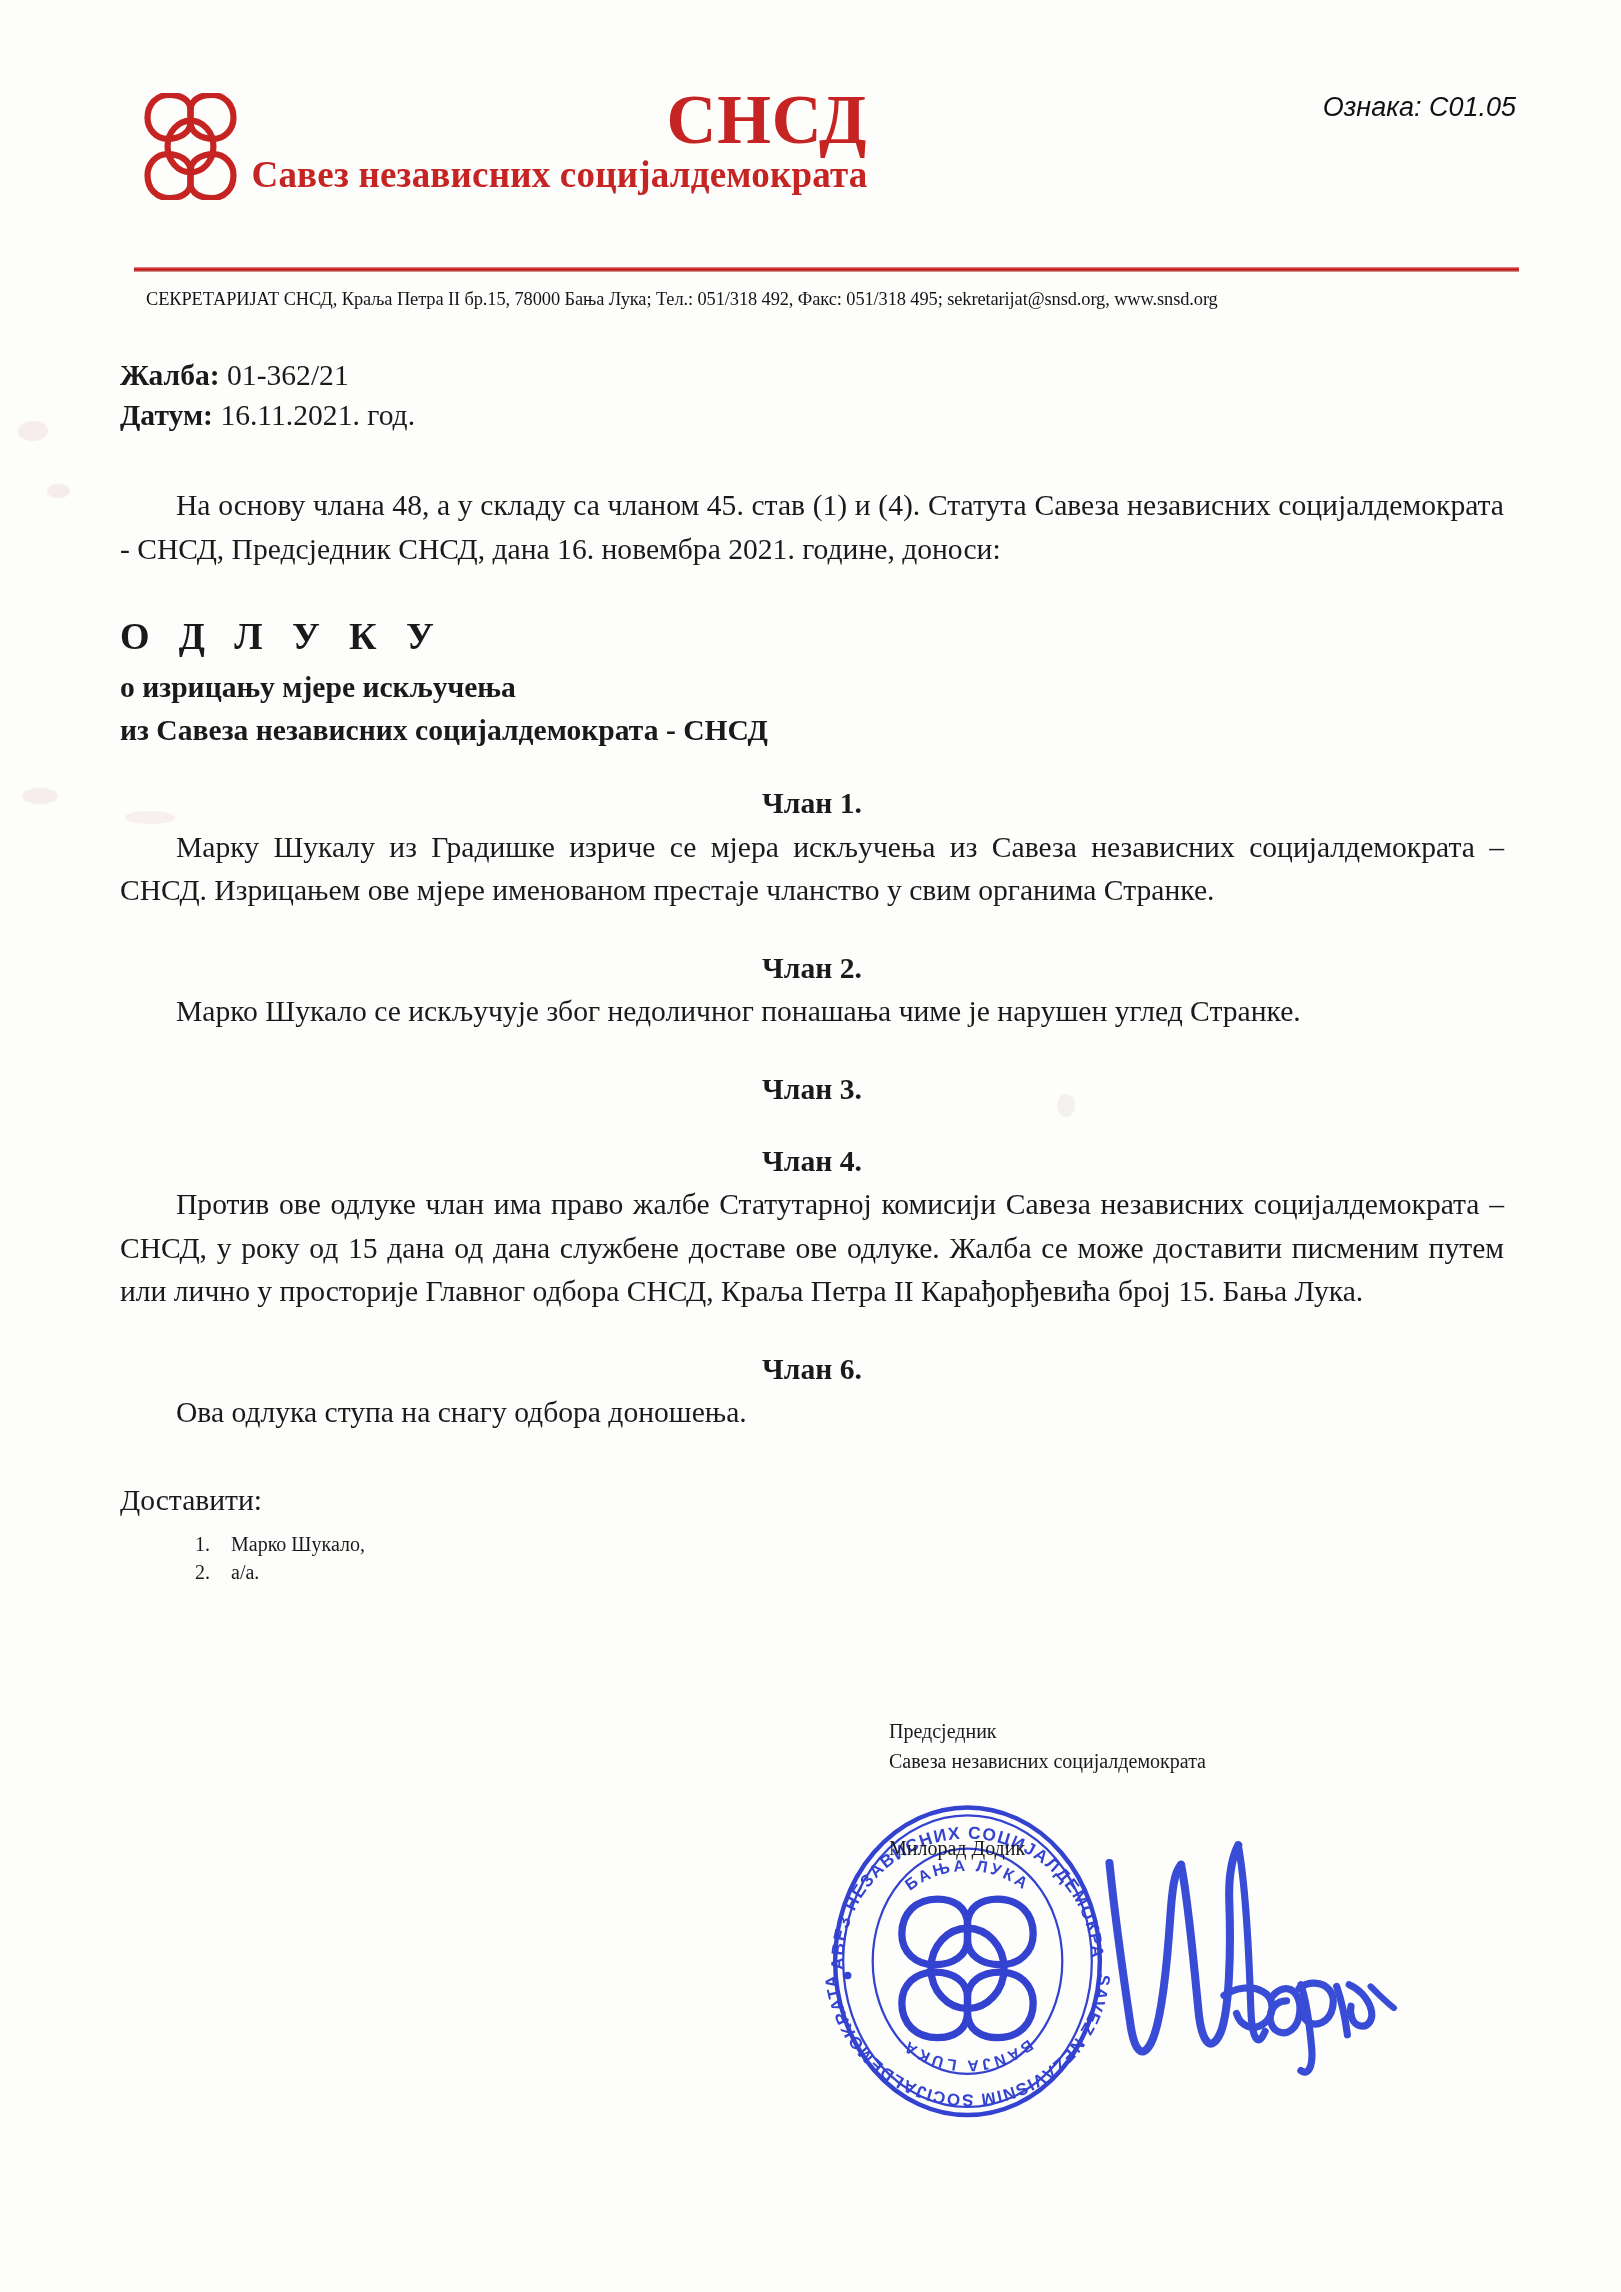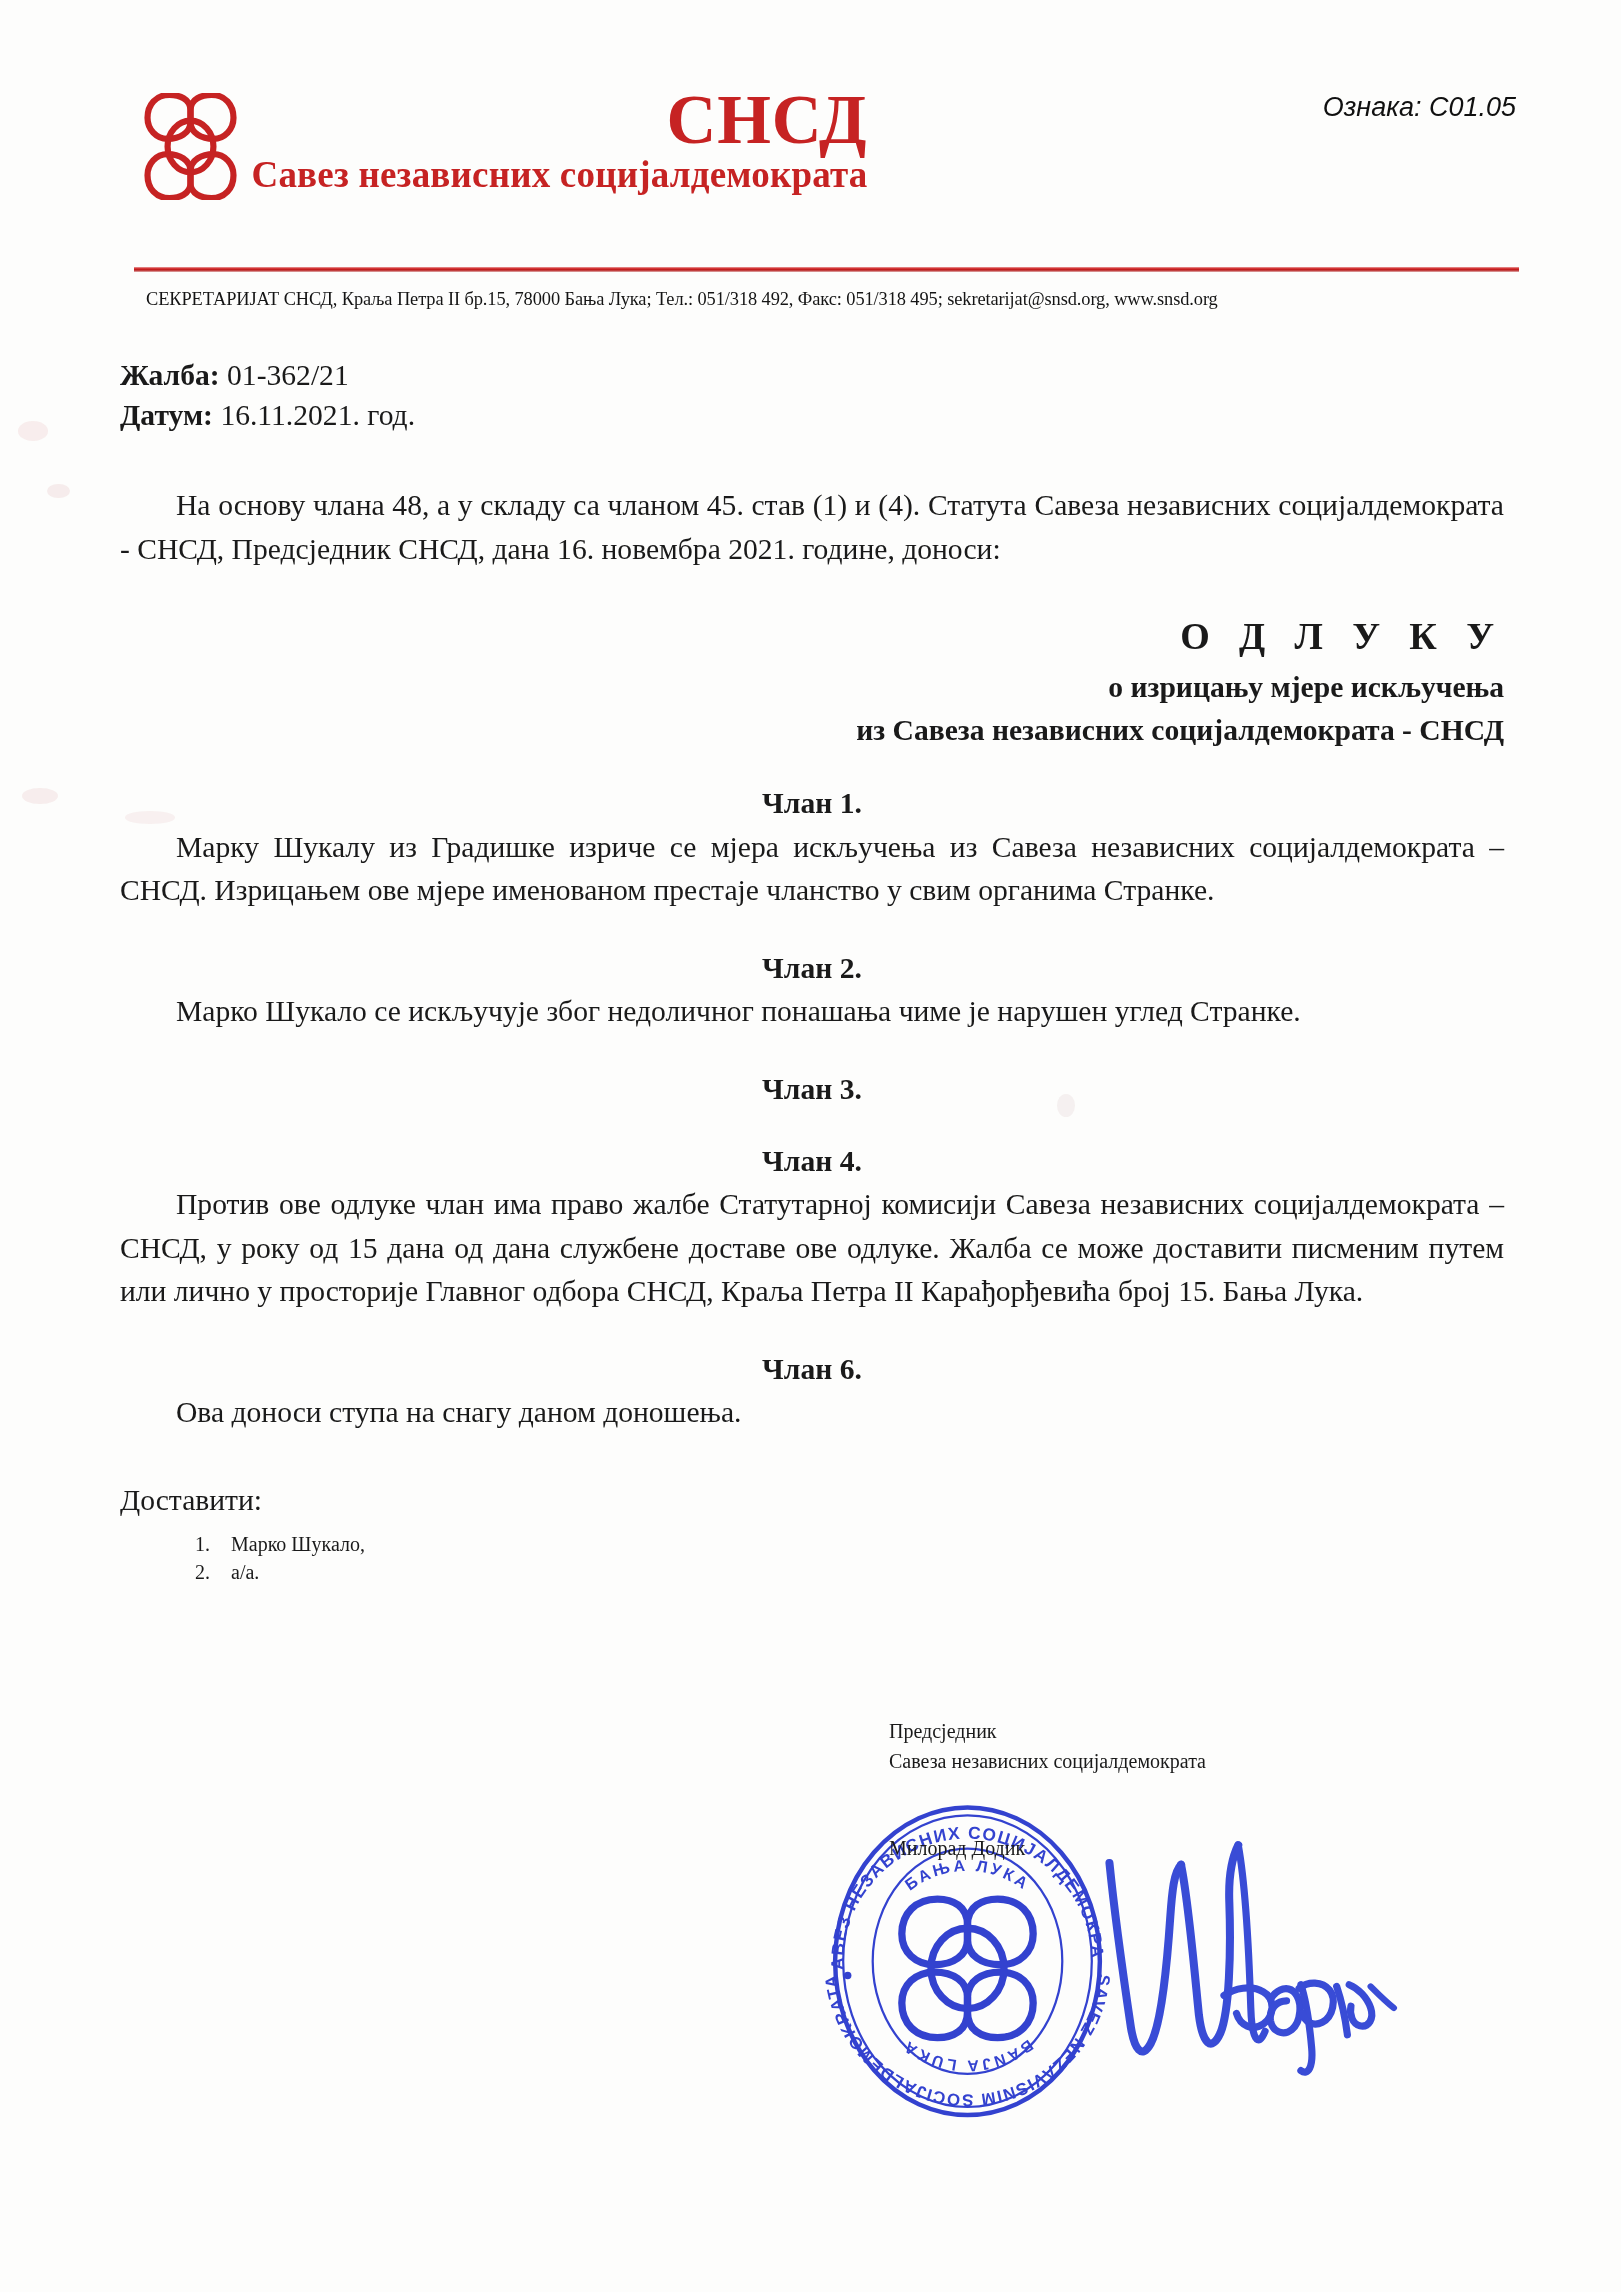--- a/index.html
+++ b/index.html
@@ -131,21 +131,21 @@
     font-size: 29.6px;
     line-height: 1.47;
     text-align: justify;
     text-indent: 56px;
     text-justify: inter-word;
   }
 
   
   .title-block {
     margin-top: 43px;
-    text-align: right;
+    text-align: left;
   }
   .title-main {
     font-size: 38px;
     font-weight: 700;
     letter-spacing: 9.9px;
     line-height: 1.2;
   }
   .title-sub1 {
     font-size: 29.6px;
     font-weight: 700;
@@ -308,21 +308,21 @@
       <div class="article-head">Члан 3.</div>
     </div>
 
     <div class="article">
       <div class="article-head">Члан 4.</div>
       <p class="para">Против ове одлуке члан има право жалбе Статутарној комисији Савеза независних социјалдемократа – СНСД, у року од 15 дана од дана службене доставе ове одлуке. Жалба се може доставити писменим путем или лично у просторије Главног одбора СНСД, Краља Петра II Карађорђевића број 15. Бања Лука.</p>
     </div>
 
     <div class="article">
       <div class="article-head">Члан 6.</div>
-      <p class="para">Ова доноси ступа на снагу даном доношења.</p>
+      <p class="para">Ова одлука ступа на снагу одбора доношења.</p>
     </div>
 
     <div class="deliver">
       <div class="deliver-label">Доставити:</div>
       <ol class="deliver-list">
         <li>Марко Шукало,</li>
         <li>а/а.</li>
       </ol>
     </div>
   </div>

